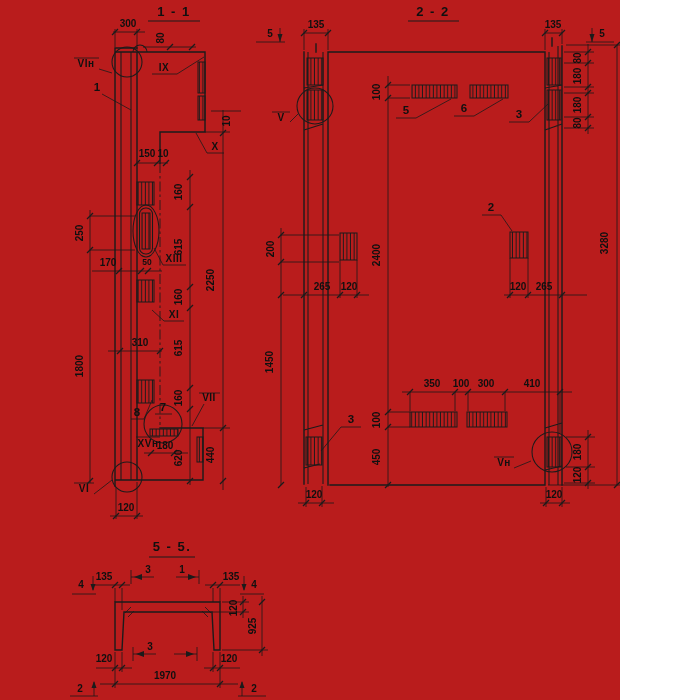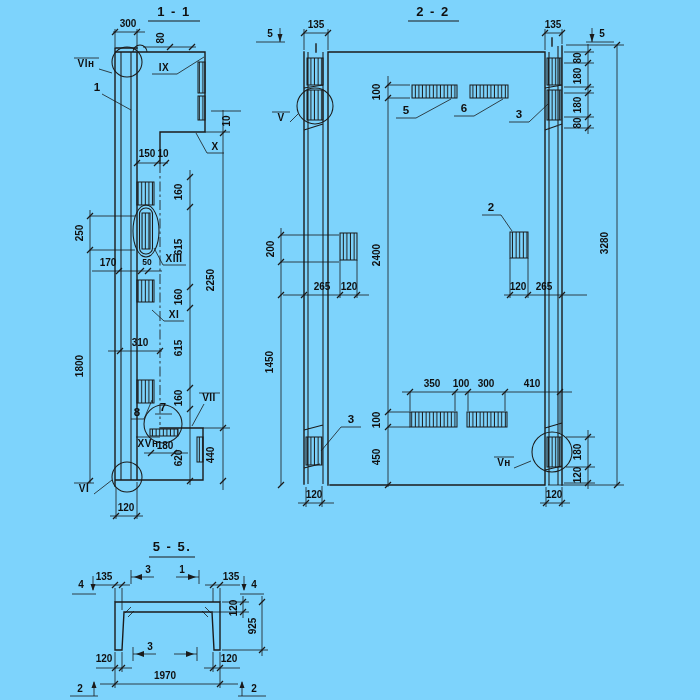--- a/index.html
+++ b/index.html
@@ -1,16 +1,16 @@
 <!DOCTYPE html>
 <html><head>
 <meta charset="utf-8">
 <style>
   html,body{margin:0;padding:0;background:#ffffff;}
-  .stage{width:700px;height:700px;background:#7dd3fc;position:relative;overflow:hidden;}
+  .stage{width:620px;height:700px;background:#b91c1c;position:relative;overflow:hidden;}
   svg{display:block;}
   .outline{stroke:#1b1b1b;stroke-width:1.4;fill:none;stroke-linecap:square;}
   .mid{stroke:#1b1b1b;stroke-width:1.05;fill:none;}
   .thin{stroke:#1b1b1b;stroke-width:.8;fill:none;}
   .tick{stroke:#1b1b1b;stroke-width:1.25;fill:none;}
   .dash{stroke:#1b1b1b;stroke-width:.85;fill:none;stroke-dasharray:10 3 2.5 3;}
   .hatchbox{fill:url(#vh);stroke:#1b1b1b;stroke-width:1;}
   .arr{fill:#1b1b1b;stroke:none;}
   text{fill:#101010;font-family:"Liberation Sans","DejaVu Sans",sans-serif;font-weight:700;}
   .dim{font-size:10px;}

